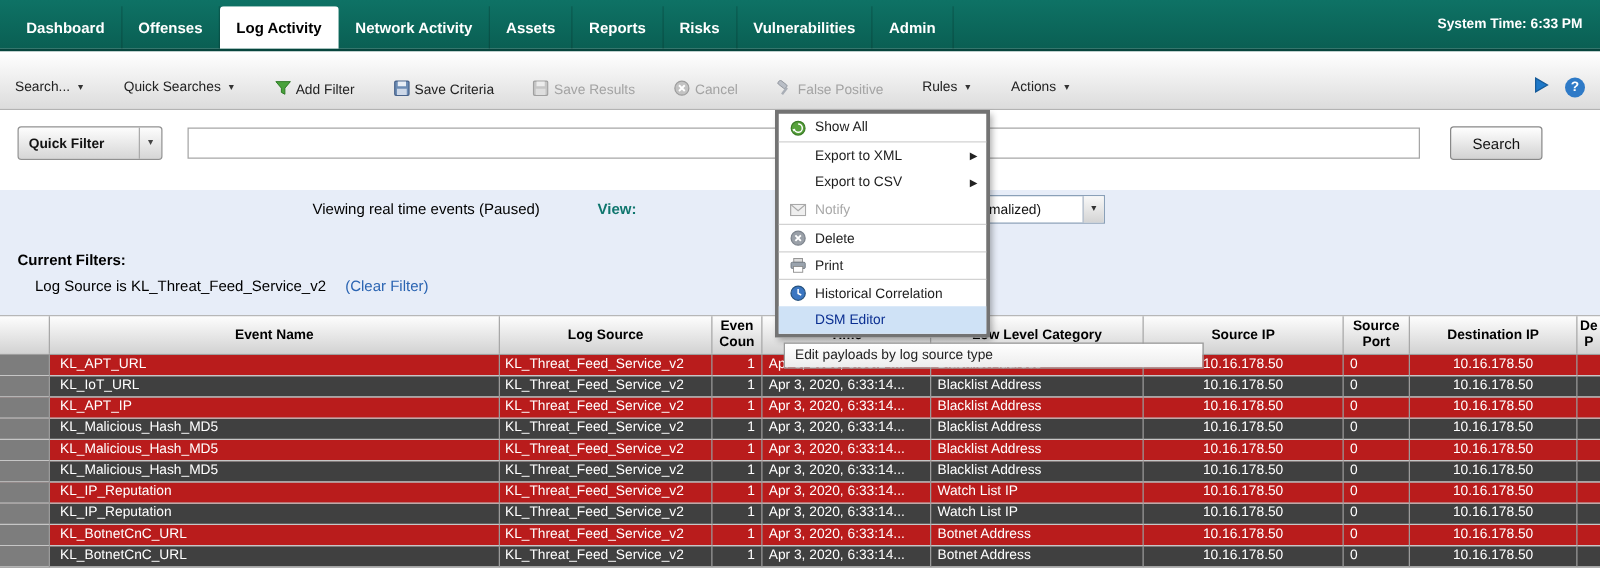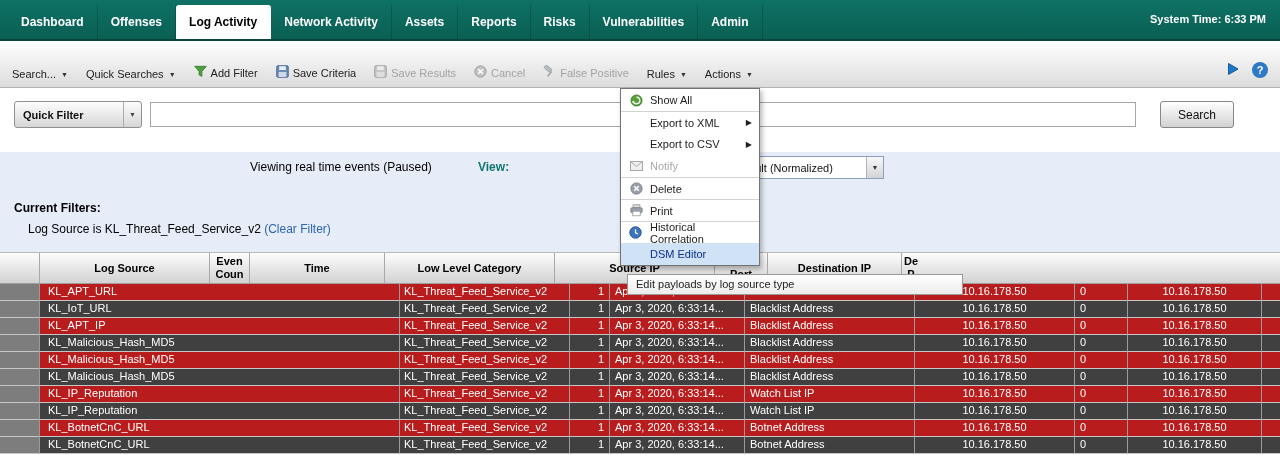--- a/index.html
+++ b/index.html
@@ -8,63 +8,63 @@
 
   
   .nav{position:absolute;top:0;left:0;width:1280px;height:41px;background:linear-gradient(#0e7265,#0a5f53);border-bottom:2px solid #07453d}
   .tabs{position:absolute;left:8px;bottom:0;display:flex;align-items:flex-end;height:34px}
   .tab{height:34px;line-height:34px;padding:0 13px;color:#fff;font-size:12px;font-weight:bold;border-right:1px solid rgba(0,0,0,.18);cursor:pointer;white-space:nowrap}
   .tab.active{background:#fff;color:#000;border-radius:3px 3px 0 0;border-right-color:transparent}
   .sys-time{position:absolute;right:14px;top:0;height:39px;line-height:39px;color:#fff;font-weight:bold;font-size:11px}
 
   
   .toolbar{position:absolute;top:43px;left:0;width:1280px;height:45px;background:linear-gradient(#fefefe,#dcdcdc);border-bottom:1px solid #b3b3b3}
-  .toolbar-row{position:absolute;left:12px;bottom:7px;display:flex;align-items:flex-end;gap:18px}
+  .toolbar-row{position:absolute;left:12px;bottom:7px;display:flex;align-items:flex-start;gap:31px}
   .titem{display:flex;align-items:center;gap:4px;color:#222;font-size:11px;cursor:pointer;white-space:nowrap}
   .titem.disabled{color:#a3a3a3;cursor:default}
   .caret{font-size:7px;color:#333;margin-left:1px}
   .toolbar-right{position:absolute;right:12px;bottom:9px;display:flex;align-items:center;gap:12px}
   .help-circle{width:16px;height:16px;border-radius:50%;background:#2e7ac7;color:#fff;font-weight:bold;font-size:11px;text-align:center;line-height:16px;cursor:pointer}
 
   
   .qfrow{position:absolute;top:95px;left:0;width:1280px;height:42px;background:#fff}
-  .qf-combo{position:absolute;left:14px;top:6px;width:128px;height:27px;border:1px solid #919191;border-radius:3px;background:linear-gradient(#fdfdfd,#d6d6d6);display:flex;align-items:center;cursor:pointer}
+  .qf-combo{position:absolute;left:14px;top:6px;width:116px;height:27px;border:1px solid #919191;border-radius:3px;background:linear-gradient(#fdfdfd,#d6d6d6);display:flex;align-items:center;cursor:pointer}
   .qf-combo .lbl{flex:1;padding-left:8px;font-size:11px;color:#111;font-weight:bold}
   .qf-combo .arr{width:18px;height:100%;border-left:1px solid #ababab;display:flex;align-items:center;justify-content:center;font-size:7px;color:#444}
   .qf-input{position:absolute;left:150px;top:7px;width:986px;height:25px;border:1px solid #a6a6a6;font-size:12px;padding:0 6px;font-family:"Liberation Sans",sans-serif}
   .search-btn{position:absolute;left:1160px;top:6px;width:74px;height:27px;border:1px solid #888;border-radius:3px;background:linear-gradient(#ffffff,#d2d2d2);font-size:12px;color:#111;cursor:pointer;font-family:"Liberation Sans",sans-serif}
 
   
   .band{position:absolute;top:152px;left:0;width:1280px;height:100px;background:#e7edf8}
   .viewing{position:absolute;left:250px;top:8px;font-size:12px;color:#000}
   .view-label{position:absolute;left:478px;top:8px;font-size:12px;font-weight:bold;color:#0f766e}
   .sel{position:absolute;top:4px;height:23px;border:1px solid #8aa0b8;background:#fff;display:flex;align-items:center;cursor:pointer}
   .sel .txt{flex:1;padding-left:5px;font-size:11px;color:#111;white-space:nowrap;overflow:hidden}
   .sel .arr{width:17px;height:100%;border-left:1px solid #a8b4c4;background:linear-gradient(#f8f8f8,#d4d4d4);display:flex;align-items:center;justify-content:center;font-size:7px;color:#333}
   .sel1{left:510px;width:190px}
   .sel2{left:726px;width:158px}
   .curfil{position:absolute;left:14px;top:49px;font-size:12px;font-weight:bold;color:#000}
   .filline{position:absolute;left:28px;top:70px;font-size:12px;color:#000}
-  .clearlink{color:#2a64b2;cursor:pointer}
+  .clearlink{color:#2a64b2;margin-left:12px;cursor:pointer}
 
   
   .table{position:absolute;top:252px;left:0;width:1280px}
   .thead{display:flex;height:32px;background:linear-gradient(#fdfdfd,#d2d2d2);border-top:1px solid #b7b7b7;border-bottom:1px solid #9e9e9e}
   .th{display:flex;align-items:center;justify-content:center;text-align:center;font-weight:bold;font-size:11px;color:#000;border-right:1px solid #a8a8a8;overflow:hidden;line-height:13px;padding:0 2px}
   .row{display:flex;height:17px;cursor:pointer}
   .row.even{background:#b91c1c}
   .row.odd{background:#404040}
   .td{height:17px;line-height:15px;font-size:11px;color:#fff;border-right:1px solid #9a9a9a;border-bottom:1px solid #c6c6c6;overflow:hidden;white-space:nowrap}
   .td.c0{background:#7d7d7d}
   .w0{width:40px}.w1{width:360px}.w2{width:170px}.w3{width:40px}.w4{width:135px}.w5{width:170px}.w6{width:160px}.w7{width:53px}.w8{width:134px}.w9{width:18px;border-right:none}
   .pl8{padding-left:8px}.pl4{padding-left:4px}.pl5{padding-left:5px}
   .pr5{padding-right:5px;text-align:right}.ctr{text-align:center}
 
   
-  .menu{position:absolute;left:620px;top:88px;width:140px;background:#fff;border:1px solid #737373;box-shadow:2px 3px 5px rgba(0,0,0,.3);z-index:30}
+  .menu{position:absolute;left:620px;top:88px;width:172px;background:#fff;border:3px solid #737373;box-shadow:2px 3px 5px rgba(0,0,0,.3);z-index:30}
   .mitem{display:flex;align-items:center;height:22px;padding:0 7px 0 6px;font-size:11px;color:#1c1c1c;cursor:pointer}
   .mitem.sep{border-top:1px solid #d2d2d2}
   .mitem.disabled{color:#a8a8a8;cursor:default}
   .mitem.hl{background:#cfe2f6}
   .mitem.hl .mlabel{color:#0b2f91}
   .micon{width:18px;display:flex;justify-content:center;align-items:center;margin-right:5px}
   .sub{margin-left:auto;font-size:8px;color:#222}
 
   .tooltip{position:absolute;left:627px;top:274px;width:336px;height:21px;background:linear-gradient(#ffffff,#ececec);border:1px solid #999;z-index:31;font-size:11px;color:#222;line-height:19px;padding-left:8px}
 </style>
@@ -170,20 +170,21 @@
     <div class="curfil">Current Filters:</div>
     <div class="filline">
       <span>Log Source is KL_Threat_Feed_Service_v2</span>
       <span class="clearlink">(Clear Filter)</span>
     </div>
   </div>
 
   <div class="table">
     <div class="thead">
       <div class="th w0"></div>
+      <div class="th w1">Event Name</div>
       <div class="th w2">Log Source</div>
       <div class="th w3">Even Coun</div>
       <div class="th w4">Time</div>
       <div class="th w5">Low Level Category</div>
       <div class="th w6">Source IP</div>
       <div class="th w7">Source Port</div>
       <div class="th w8">Destination IP</div>
       <div class="th w9">De P</div>
     </div>
     <div class="tbody">

